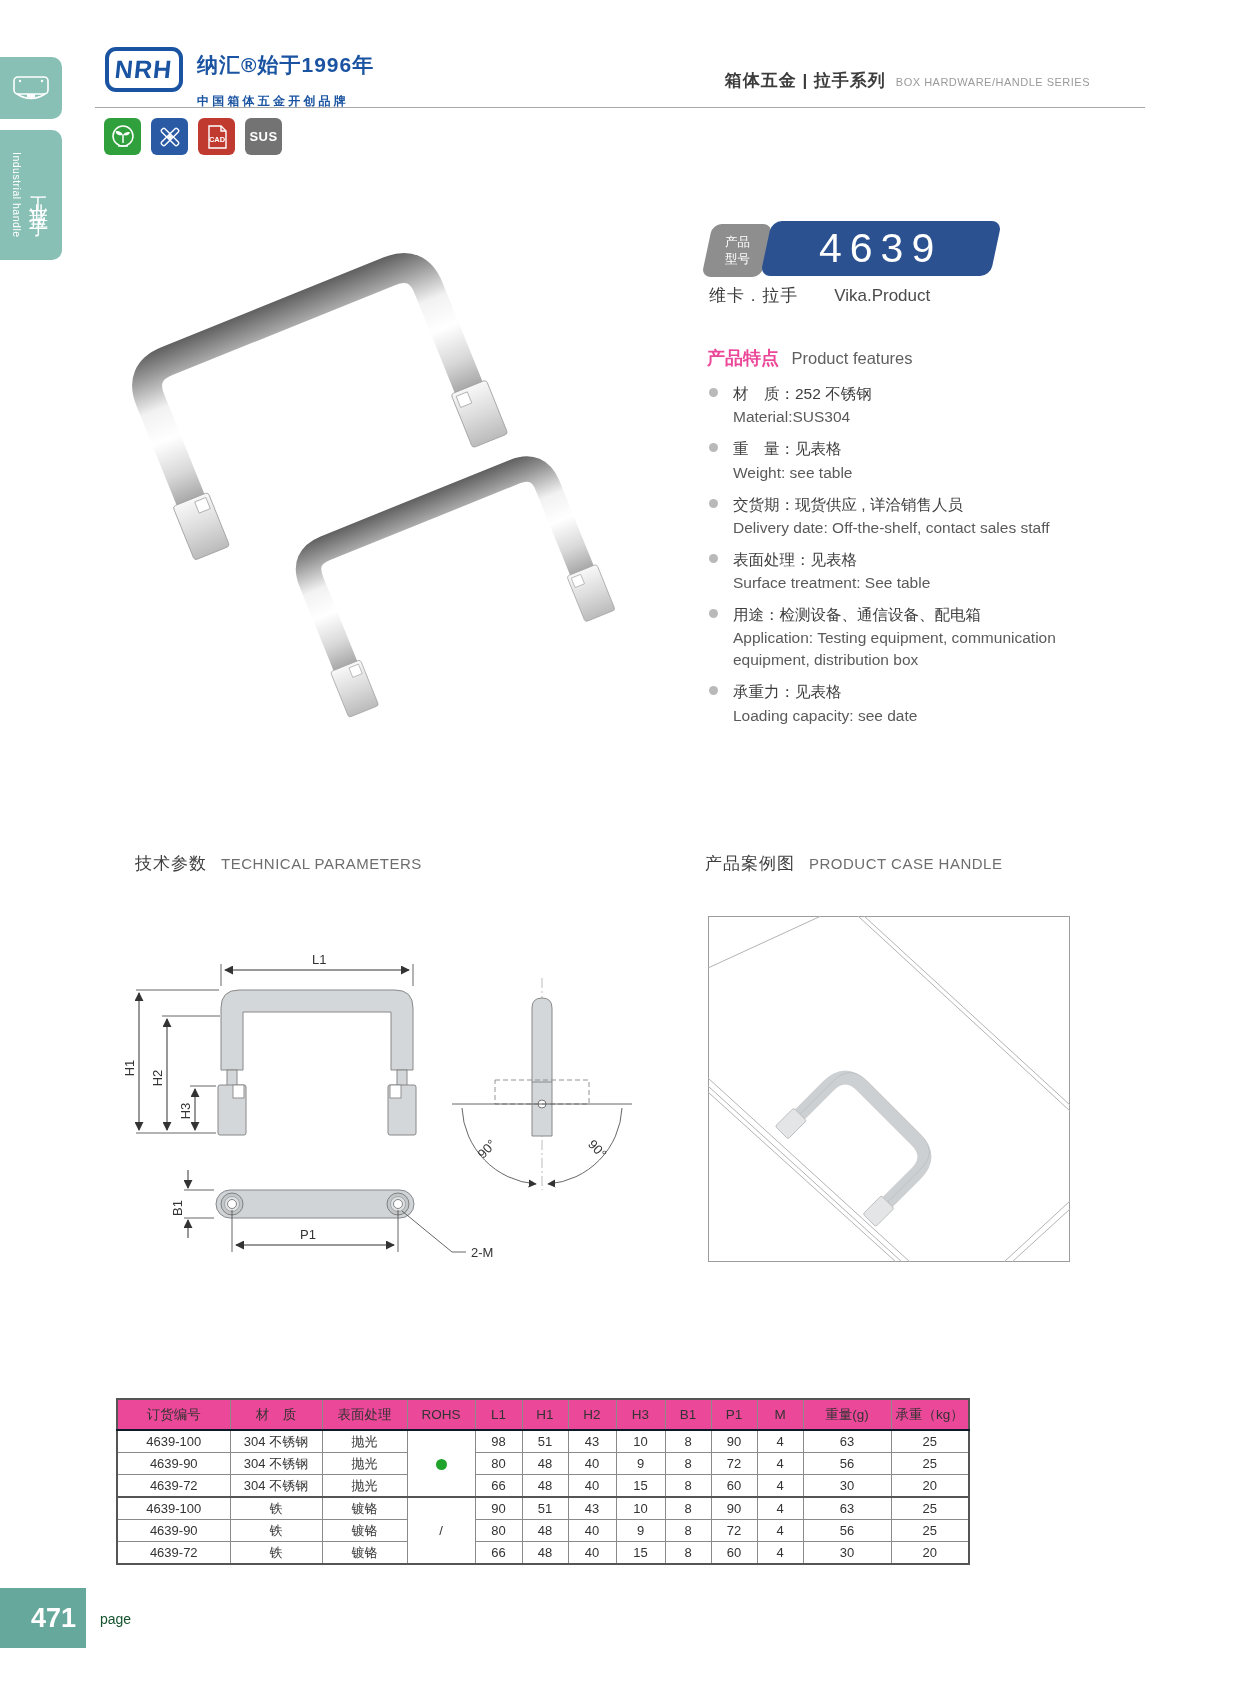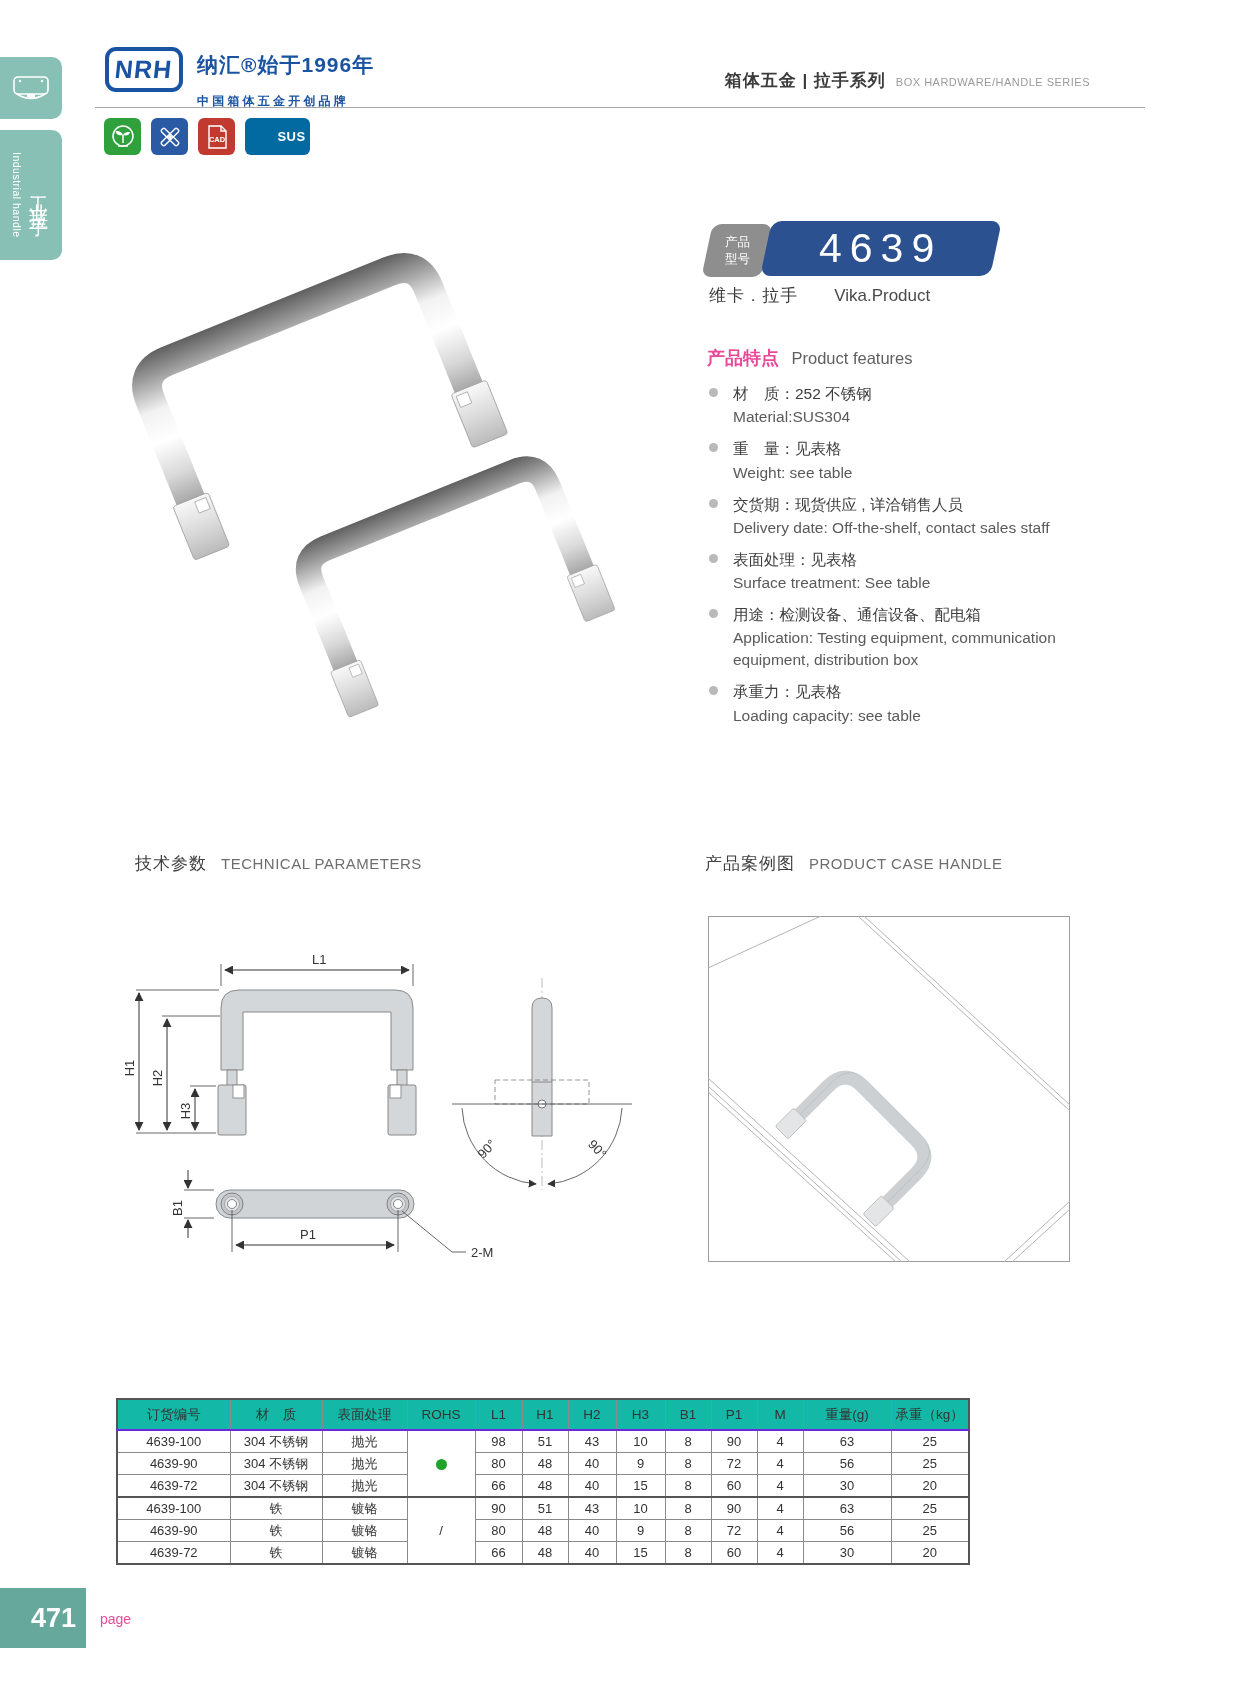--- a/index.html
+++ b/index.html
@@ -21,21 +21,21 @@
   .brand .b2{font-size:12px;font-weight:bold;letter-spacing:3.2px;margin-top:14px;}
   .series{position:absolute;top:69px;left:640px;width:450px;display:flex;align-items:baseline;justify-content:flex-end;gap:10px;}
   .series .s-cn{font-size:17px;color:#3c3c3c;font-weight:600;letter-spacing:1px;}
   .series .s-en{font-size:11px;color:#9a9a9a;letter-spacing:.5px;}
   .divider{position:absolute;left:95px;top:107px;width:1050px;height:1px;background:#a9a9a9;}
 
   
   .cert-icons{position:absolute;left:104px;top:118px;display:flex;gap:10px;}
   .ci{width:37px;height:37px;border-radius:6px;display:flex;align-items:center;justify-content:center;}
   .ci.green{background:#2fa03c;} .ci.blue{background:#2b5aa5;}
-  .ci.red{background:#c13a30;}  .ci.yellow{background:#0369a1;padding-left:28px;}
+  .ci.red{background:#c13a30;}  .ci.yellow{background:#737373;}
   .ci .sus-t{color:#fff;font-weight:bold;font-size:13px;letter-spacing:.5px;}
 
   
   .code-tag{position:absolute;left:707px;top:224px;width:60px;height:53px;background:#8e8e8e;border-radius:9px;transform:skewX(-12deg);display:flex;align-items:center;justify-content:center;}
   .code-tag .inner{transform:skewX(12deg);color:#fff;font-size:12.5px;line-height:1.35;text-align:center;}
   .model-tag{position:absolute;left:766px;top:221px;width:230px;height:55px;background:#2b5191;border-radius:10px;transform:skewX(-12deg);display:flex;align-items:center;justify-content:center;}
   .model-tag .inner{transform:skewX(12deg);color:#fff;font-size:41px;letter-spacing:8px;font-weight:500;}
   .prod-name{position:absolute;left:709px;top:284px;display:flex;align-items:baseline;}
   .prod-name .pn-cn{font-size:17px;color:#3c3c3c;letter-spacing:1px;}
   .prod-name .pn-en{font-size:17px;color:#4a4a4a;margin-left:36px;}
@@ -59,30 +59,30 @@
 
   
   .photo-svg{position:absolute;left:95px;top:185px;}
   .tech-svg{position:absolute;left:100px;top:878px;}
   .case-svg{position:absolute;left:708px;top:916px;}
   .dim-t{font-size:13px;fill:#333;}
 
   
   .spec{position:absolute;left:116px;top:1398px;border-collapse:collapse;table-layout:fixed;}
   .spec th,.spec td{border:1px solid #8a8a8a;text-align:center;padding:0;font-weight:normal;color:#333;}
-  .spec th{height:29px;background:#14b8a6;font-size:13.5px;border-bottom:2px solid #6d28d9;}
+  .spec th{height:29px;background:#ec4899;font-size:13.5px;border-bottom:2px solid #0f172a;}
   .spec td{height:21px;font-size:13px;}
   .spec{border:2px solid #555;}
   .spec tr.group-start td{border-top:2px solid #555;}
   .rohs-dot{display:inline-block;width:11px;height:11px;border-radius:50%;background:#1fa32b;vertical-align:middle;}
 
   
   .page-tab{position:absolute;left:0;top:1588px;width:86px;height:60px;background:#67a89d;display:flex;align-items:center;justify-content:flex-end;}
   .page-tab span{color:#fff;font-size:27px;font-weight:bold;margin-right:10px;}
-  .page-word{position:absolute;left:100px;top:1611px;font-size:14px;color:#ec4899;text-align:right;}
+  .page-word{position:absolute;left:100px;top:1611px;font-size:14px;color:#14532d;text-align:right;}
 </style>
 </head>
 <body>
 
 <div id="page">
 
   <div class="sb-block sb1">
     <svg width="44" height="34" viewBox="0 0 44 34">
       <rect x="5" y="6" width="34" height="17" rx="4" fill="none" stroke="#fff" stroke-width="1.6"></rect>
       <path d="M8,23 q14,9 28,0" fill="none" stroke="#fff" stroke-width="1.6"></path>
@@ -211,21 +211,21 @@
       <li>
         <div class="cn">表面处理：见表格</div>
         <div class="en">Surface treatment: See table</div>
       </li>
       <li>
         <div class="cn">用途：检测设备、通信设备、配电箱</div>
         <div class="en">Application: Testing equipment, communication equipment, distribution box</div>
       </li>
       <li>
         <div class="cn">承重力：见表格</div>
-        <div class="en">Loading capacity: see table</div>
+        <div class="en">Loading capacity: see date</div>
       </li>
     </ul>
   </div>
 
   <div class="sec-title st-left">
     <span class="t-cn">技术参数</span>
     <span class="t-en">TECHNICAL PARAMETERS</span>
   </div>
   <div class="sec-title st-right">
     <span class="t-cn">产品案例图</span>

